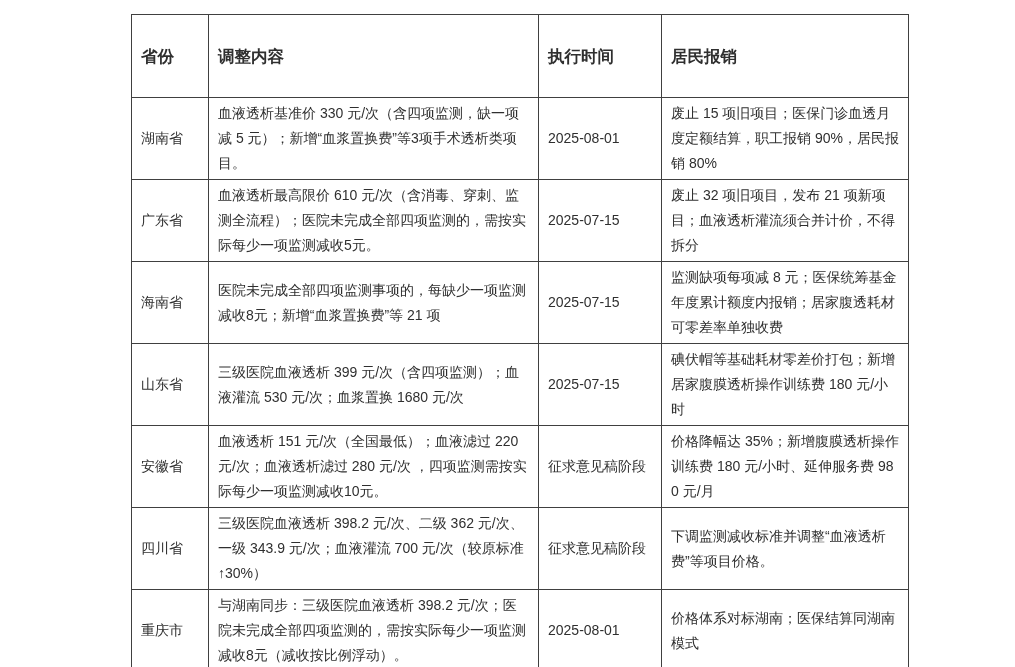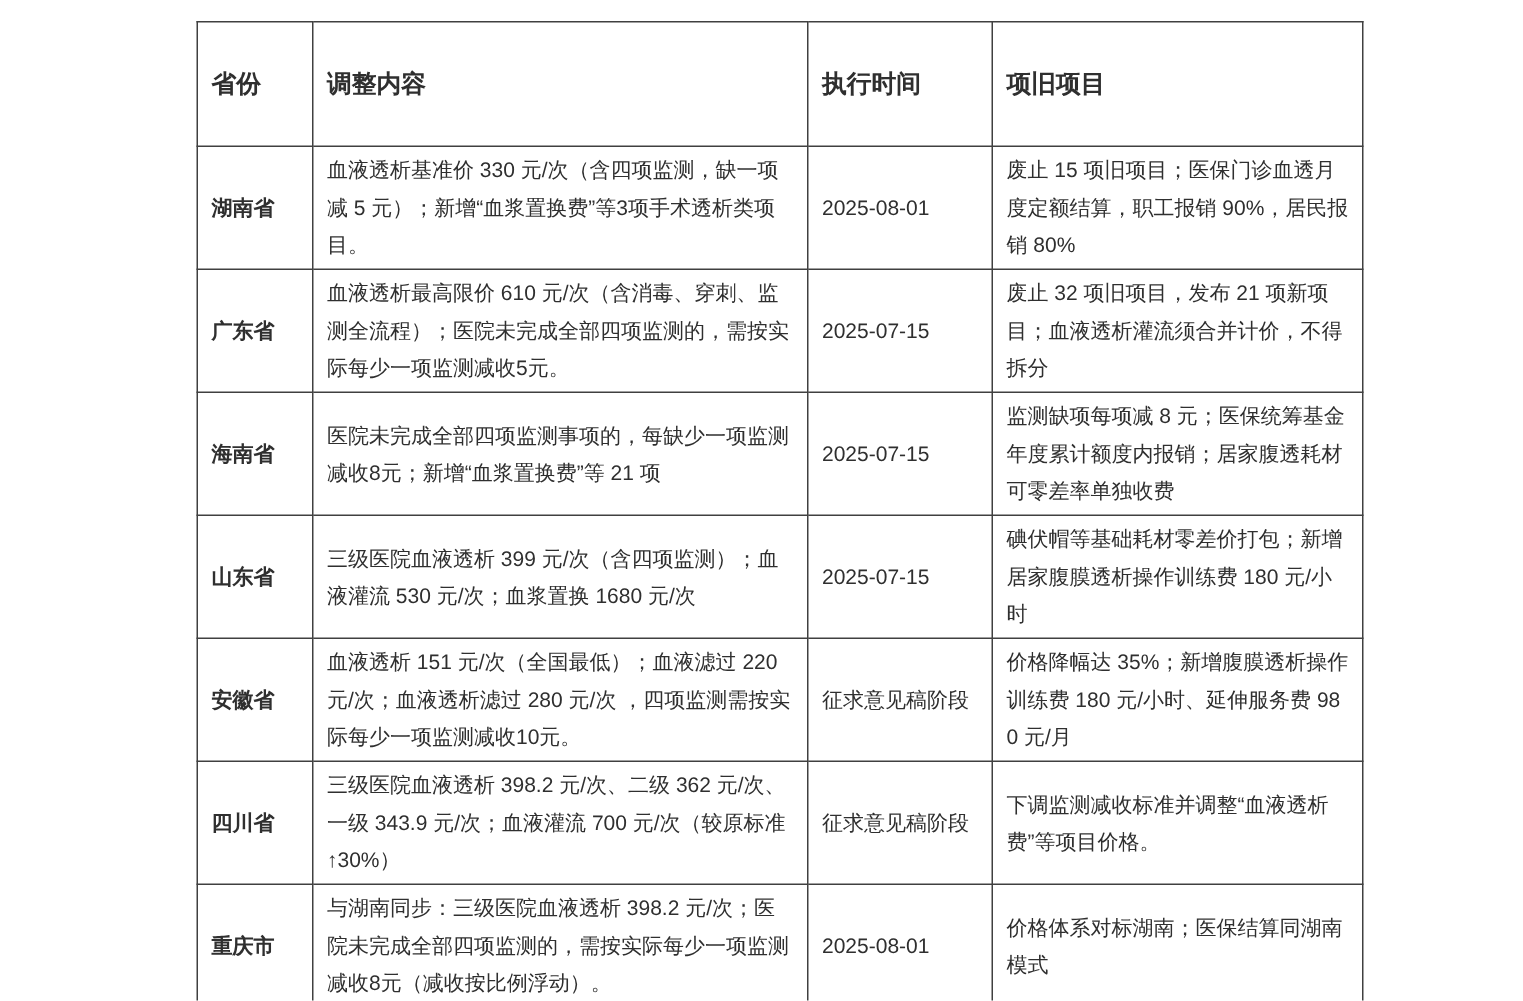--- a/index.html
+++ b/index.html
@@ -39,21 +39,21 @@
     padding: 3px 9px;
     word-break: break-all;
     overflow: hidden;
   }
   table.pricing th {
     font-weight: bold;
     font-size: 16.5px;
     height: 76px;
   }
   td.cell-province {
-    font-weight: bold;
+    font-weight: normal;
     font-size: 16.5px;
     white-space: nowrap;
   }
   td.cell-time {
     padding-right: 3px;
     white-space: nowrap;
     margin-left: 8px;
   }
   col.c-province { width: 77px; }
   col.c-content  { width: 330px; }
@@ -71,21 +71,21 @@
         <col class="c-province">
         <col class="c-content">
         <col class="c-time">
         <col class="c-notes">
       </colgroup>
       <thead>
         <tr class="r">
           <th>省份</th>
           <th>调整内容</th>
           <th>执行时间</th>
-          <th>项旧项目</th>
+          <th>居民报销</th>
         </tr>
       </thead>
       <tbody>
         <tr class="r">
           <td class="cell-province">湖南省</td>
           <td class="cell-content">血液透析基准价 330 元/次（含四项监测，缺一项减 5 元）；新增“血浆置换费”等3项手术透析类项目。</td>
           <td class="cell-time">2025-08-01</td>
           <td class="cell-notes">废止 15 项旧项目；医保门诊血透月度定额结算，职工报销 90%，居民报销 80%</td>
         </tr>
         <tr class="r">

